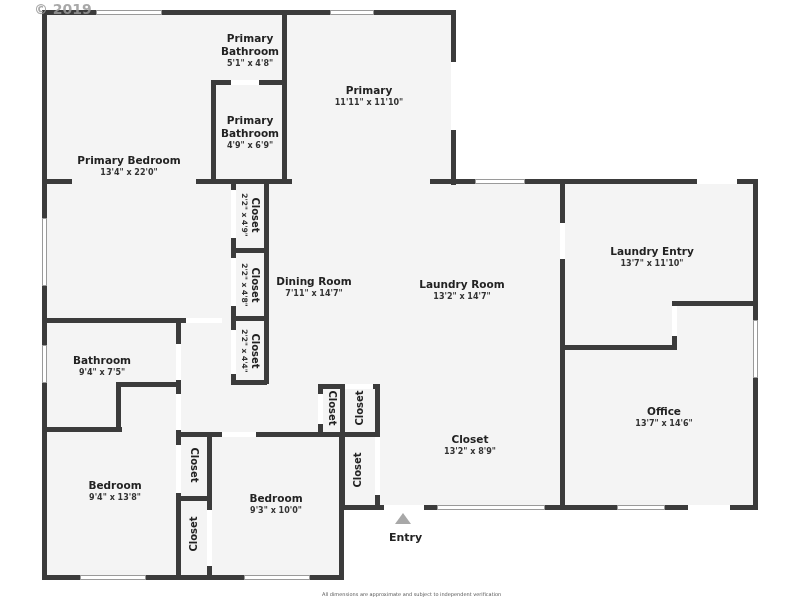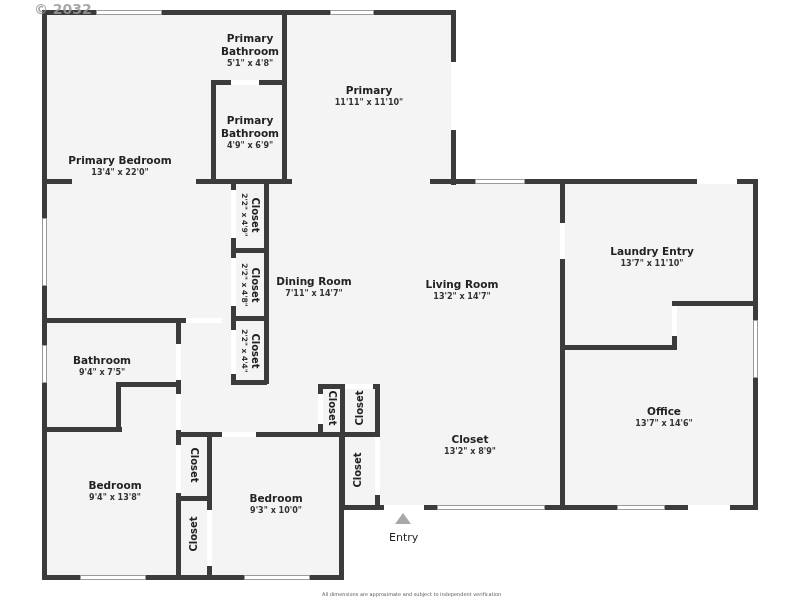--- a/index.html
+++ b/index.html
@@ -11,21 +11,21 @@
   .label{position:absolute;text-align:center;color:#222;transform:translate(-50%,-50%);white-space:nowrap;}
   .label .n{display:block;font-weight:bold;font-size:10.5px;line-height:13px;}
   .label .d{display:block;font-weight:bold;font-size:8px;line-height:11px;color:#333;}
   .vlabel{position:absolute;color:#222;white-space:nowrap;text-align:center;transform:translate(-50%,-50%) rotate(90deg);}
   .vlabel .n{font-weight:bold;font-size:10px;line-height:12px;display:block;}
   .vlabel .d{font-weight:bold;font-size:7.5px;line-height:10px;display:block;color:#333;}
   .vlabel.ccw{transform:translate(-50%,-50%) rotate(-90deg);}
   .copyright{position:absolute;left:34px;top:1px;font-size:14px;font-weight:bold;color:#9a9a9a;opacity:.85;}
   .footer{position:absolute;left:322px;top:591px;font-size:5px;color:#555;}
   .entry-arrow{position:absolute;left:395px;top:513px;width:0;height:0;border-left:8px solid transparent;border-right:8px solid transparent;border-bottom:11px solid #a8a8a8;}
-  .entry-label{position:absolute;left:389px;top:531px;font-size:11px;font-weight:normal;color:#222;}
+  .entry-label{position:absolute;left:389px;top:531px;font-size:11px;font-weight:bold;color:#222;}
 </style>
 </head>
 <body>
 
 <div class="room" style="left:46px;top:14px;width:238px;height:304px;"></div>
 <div class="room" style="left:284px;top:14px;width:170px;height:168px;"></div>
 <div class="room" style="left:268px;top:182px;width:294px;height:326px;"></div>
 <div class="room" style="left:178px;top:318px;width:96px;height:116px;"></div>
 <div class="room" style="left:46px;top:322px;width:132px;height:110px;"></div>
 <div class="room" style="left:46px;top:386px;width:132px;height:190px;"></div>
@@ -105,34 +105,34 @@
 <div class="label" style="left:250px;top:50px;">
   <span class="n">Primary</span>
   <span class="n">Bathroom</span>
   <span class="d">5'1" x 4'8"</span>
 </div>
 <div class="label" style="left:250px;top:132px;">
   <span class="n">Primary</span>
   <span class="n">Bathroom</span>
   <span class="d">4'9" x 6'9"</span>
 </div>
-<div class="label" style="left:120px;top:166px;">
+<div class="label" style="left:129px;top:166px;">
   <span class="n">Primary Bedroom</span>
   <span class="d">13'4" x 22'0"</span>
 </div>
 <div class="label" style="left:369px;top:96px;">
   <span class="n">Primary</span>
   <span class="d">11'11" x 11'10"</span>
 </div>
 <div class="label" style="left:314px;top:287px;">
   <span class="n">Dining Room</span>
   <span class="d">7'11" x 14'7"</span>
 </div>
 <div class="label" style="left:462px;top:290px;">
-  <span class="n">Living Room</span>
+  <span class="n">Laundry Room</span>
   <span class="d">13'2" x 14'7"</span>
 </div>
 <div class="label" style="left:652px;top:257px;">
   <span class="n">Laundry Entry</span>
   <span class="d">13'7" x 11'10"</span>
 </div>
 <div class="label" style="left:102px;top:366px;">
   <span class="n">Bathroom</span>
   <span class="d">9'4" x 7'5"</span>
 </div>
@@ -177,14 +177,14 @@
 <div class="vlabel" style="left:194px;top:465px;">
   <span class="n">Closet</span>
 </div>
 <div class="vlabel ccw" style="left:194px;top:534px;">
   <span class="n">Closet</span>
 </div>
 
 <div class="entry-arrow"></div>
 <div class="entry-label">Entry</div>
 
-<div class="copyright">© 2032</div>
+<div class="copyright">© 2019</div>
 <div class="footer">All dimensions are approximate and subject to independent verification</div>
 
 </body></html>

